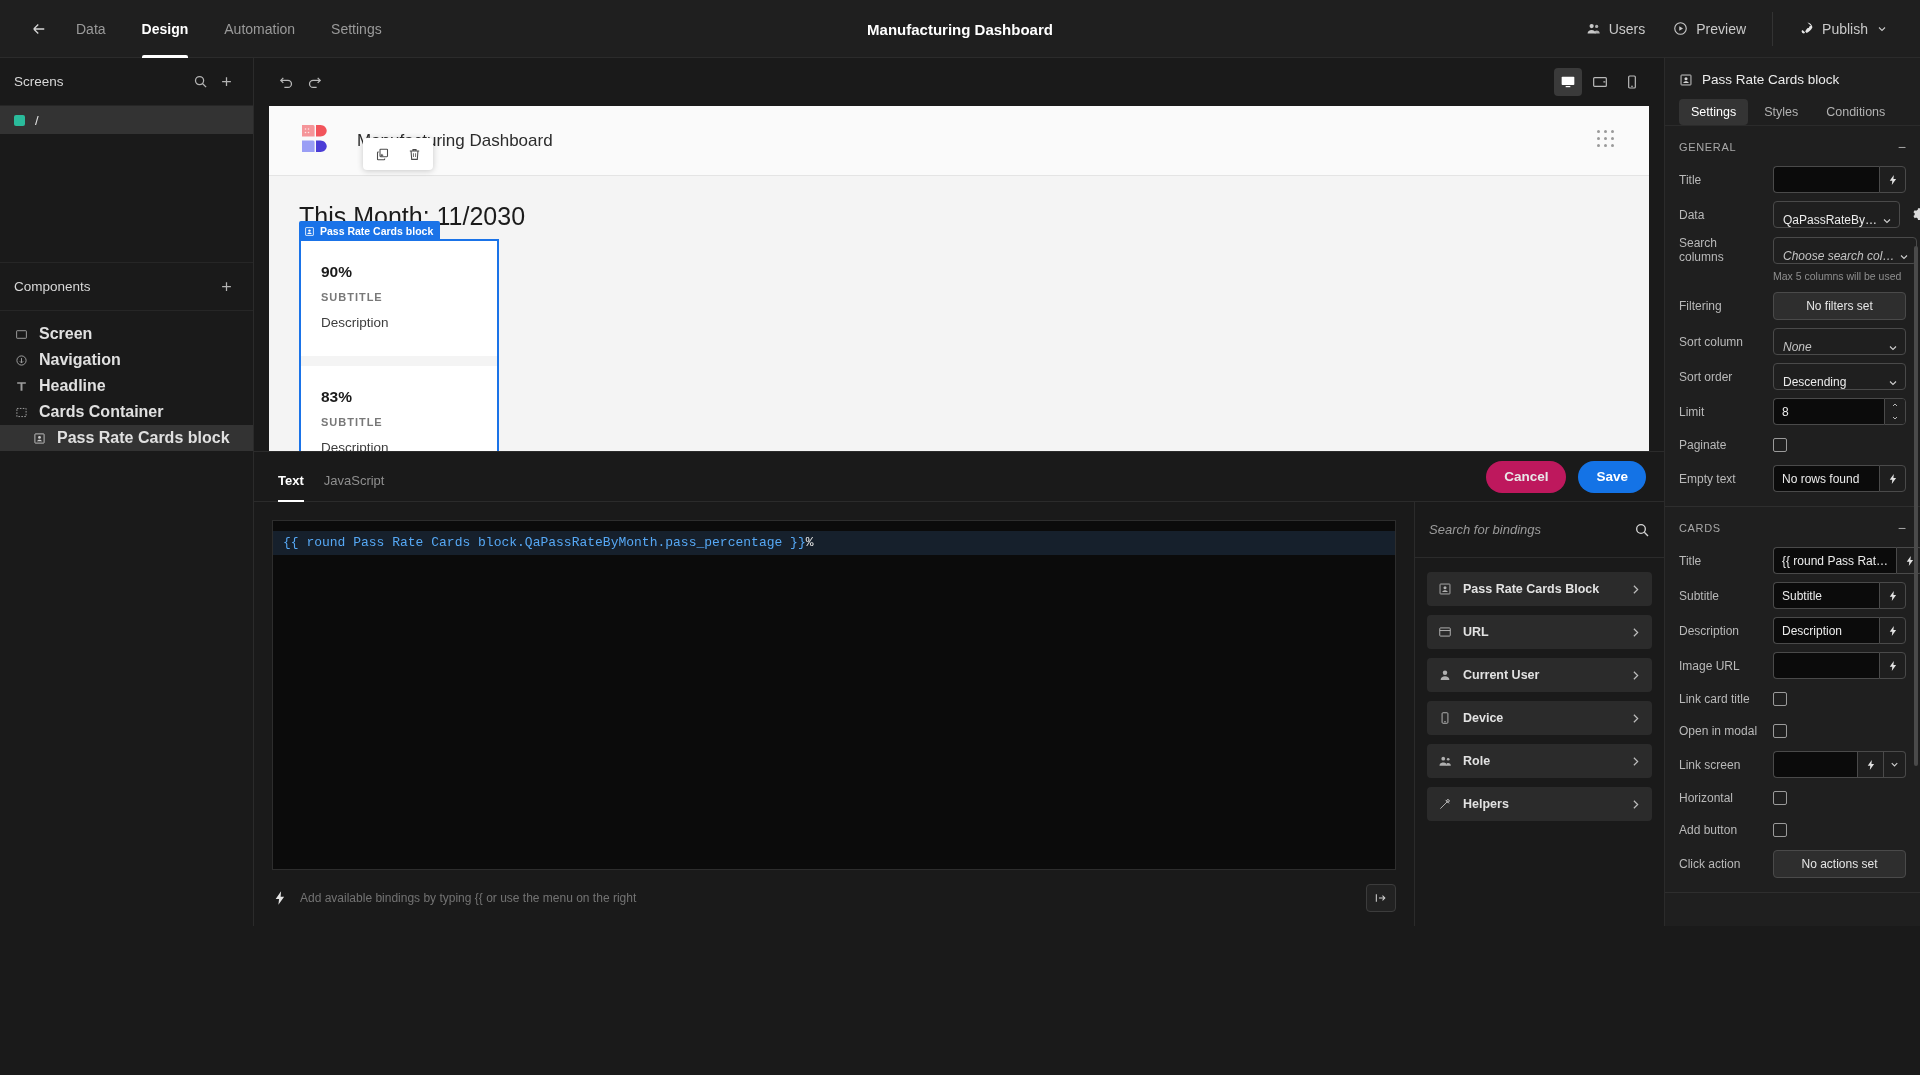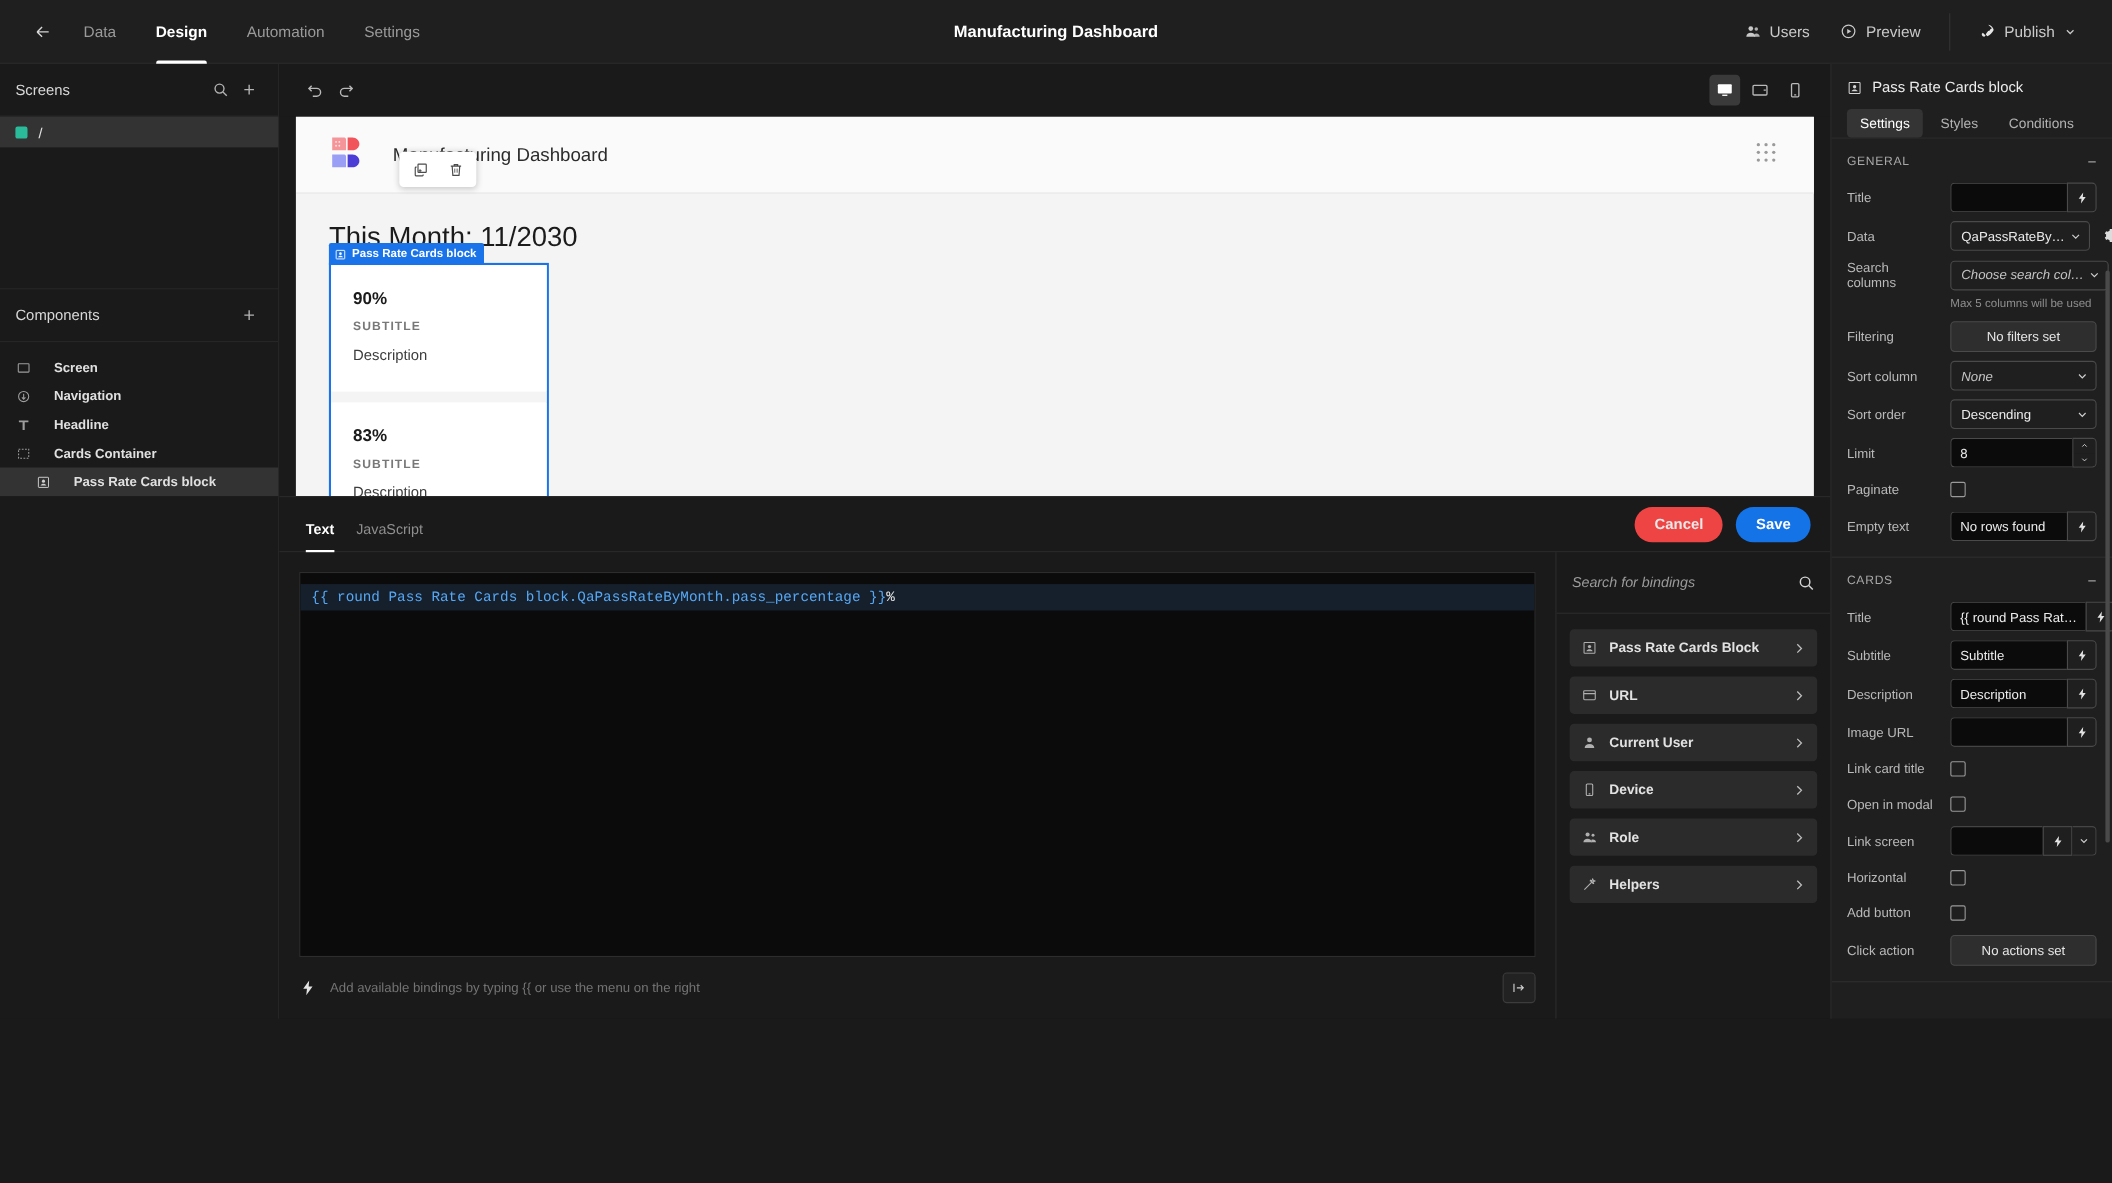--- a/index.html
+++ b/index.html
@@ -68,22 +68,22 @@
   }
   .screens-list { border-bottom: 1px solid #262626; }
   .screen-item {
     height: 28px; display: flex; align-items: center; gap: 10px;
     padding: 0 14px; background: #333333; cursor: pointer; font-size: 13px; color: #e6e6e6;
   }
   .screen-dot { width: 11px; height: 11px; border-radius: 2px; background: #2abb9b; }
   .screens-spacer { height: 128px; }
   .comp-list { padding-bottom: 6px; }
   .comp-item {
-    height: 26px; display: flex; align-items: center; gap: 20px;
-    padding: 0 14px; font-size: 12px; font-weight: 700; color: #e0e0e0; cursor: pointer;
+    height: 26px; display: flex; align-items: center; gap: 10px;
+    padding: 0 14px; font-size: 16px; font-weight: 700; color: #e0e0e0; cursor: pointer;
   }
   .comp-item.selected { background: #333333; }
   .comp-item.indent { padding-left: 32px; }
   .comp-ico { width: 15px; height: 15px; display: flex; align-items: center; justify-content: center; color: #9d9d9d; }
 
   
   .center { flex: 1; display: flex; flex-direction: column; min-width: 0; background: #1a1a1a; }
   .canvas-bar {
     height: 48px; flex: 0 0 48px; display: flex; align-items: center;
     padding: 0 18px; background: #1a1a1a;
@@ -163,21 +163,21 @@
   .dh-tab.active::after {
     content: ""; position: absolute; left: 6px; right: 10px; bottom: 0;
     height: 2px; background: #fff;
   }
   .dh-actions { margin-left: auto; display: flex; align-items: center; gap: 12px; }
   .btn {
     height: 32px; padding: 0 18px; border-radius: 16px; font-size: 13.5px;
     font-weight: 700; display: flex; align-items: center; cursor: pointer; border: none;
     font-family: inherit;
   }
-  .btn-cancel { background: #ef4444; color: #e8e8e8; }
+  .btn-cancel { background: #be185d; color: #e8e8e8; }
   .btn-save { background: #1473e6; color: #fff; }
 
   .drawer-body { flex: 1; display: flex; min-height: 0; }
   .editor-pane { flex: 1; display: flex; flex-direction: column; min-width: 0; padding: 18px 18px 0 18px; }
   .editor {
     flex: 1; background: #0b0b0b; border: 1px solid #2d2d2d; min-height: 0;
     padding: 10px 0 0 0; overflow: hidden;
   }
   .code-line {
     font-family: "Liberation Mono", monospace; font-size: 13px;
@@ -250,21 +250,21 @@
     font-size: 12px; color: #ececec; overflow: hidden; white-space: nowrap;
   }
   .field.with-bolt { border-radius: 4px 0 0 4px; border-right: none; }
   .bolt-btn {
     width: 27px; height: 27px; background: #1f1f1f; border: 1px solid #4a4a4a;
     border-left: 1px solid #4a4a4a; border-radius: 0 4px 4px 0; display: flex;
     align-items: center; justify-content: center; color: #e2e2e2; cursor: pointer;
   }
   .select {
     flex: 1; height: 27px; background: #1f1f1f; border: 1px solid #4a4a4a;
-    border-radius: 4px; display: flex; align-items: center; padding: 0 6px 0 9px;
+    border-radius: 4px; display: flex; align-items: flex-end; padding: 0 6px 0 9px;
     font-size: 12px; color: #ececec; cursor: pointer; overflow: hidden;
   }
   .select .sv { flex: 1; white-space: nowrap; overflow: hidden; text-overflow: ellipsis; }
   .select.placeholder .sv { font-style: italic; color: #c4c4c4; }
   .select .chv { color: #cfcfcf; display: flex; margin-left: 4px; }
   .gear-btn {
     width: 24px; flex: 0 0 24px; display: flex; align-items: center; justify-content: center;
     color: #dcdcdc; cursor: pointer; margin-left: 6px;
   }
   .hint-row { padding: 2px 14px 6px 14px; display: flex; }

